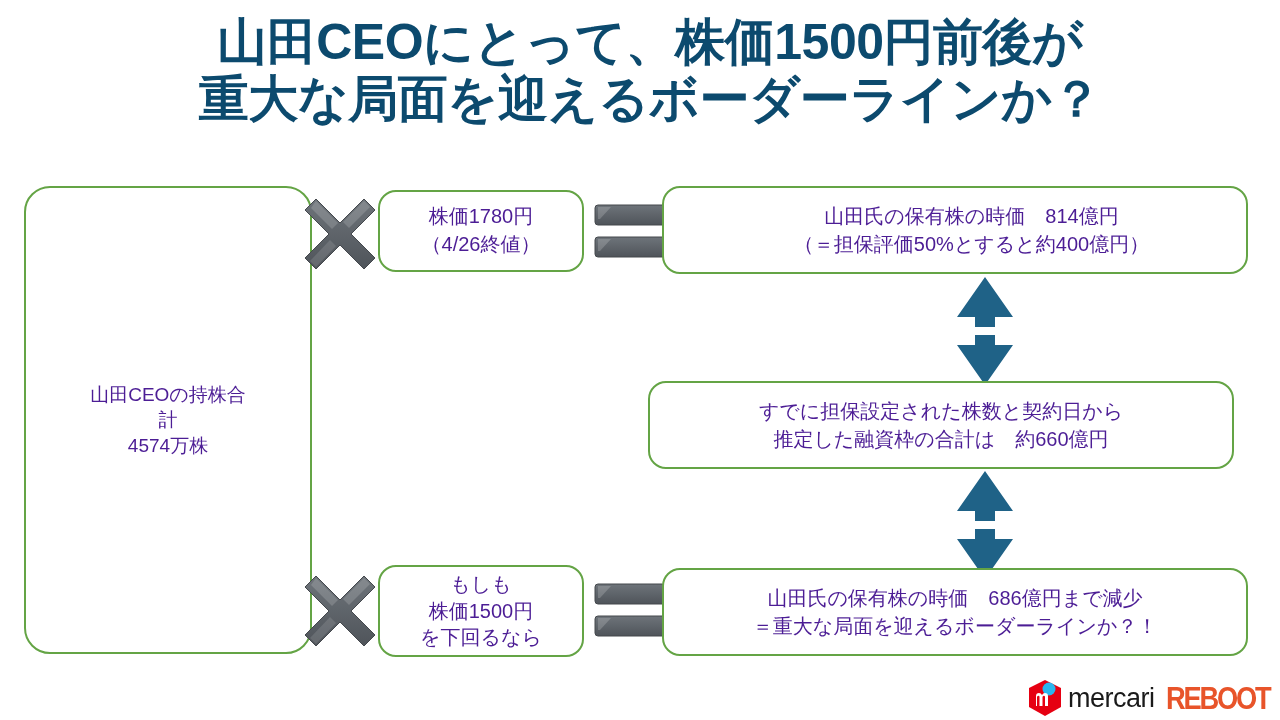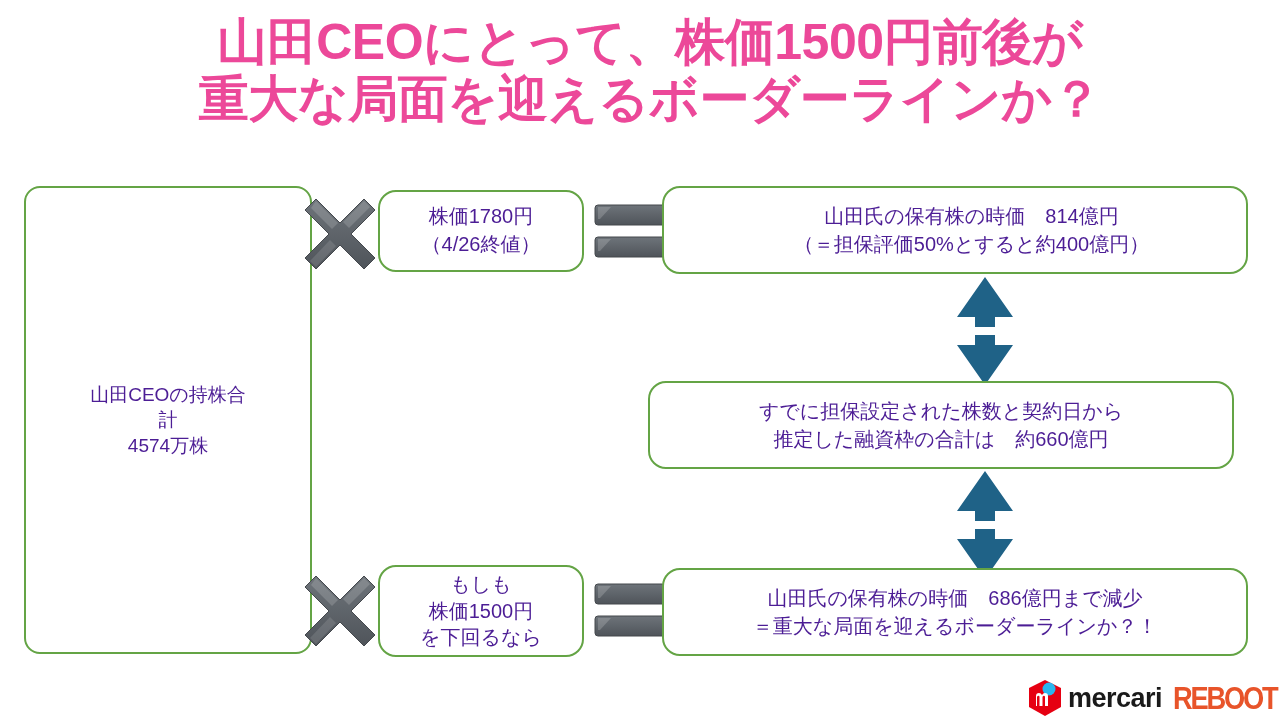--- a/index.html
+++ b/index.html
@@ -16,41 +16,41 @@
 
   
   .title{
     position:absolute;
     left:60px; top:14px; width:1180px;
     text-align:center;
     font-size:50px;
     line-height:1.14;
     font-weight:700;
     letter-spacing:-0.5px;
-    color:#ec4899;
+    color:#0c4a6e;
     white-space:pre-line;
   }
 
   
   .box{
     position:absolute;
     box-sizing:border-box;
     background:#ffffff;
     border:2px solid #64A445;
     border-radius:18px;
     display:flex;
     align-items:center;
     justify-content:center;
     text-align:center;
     white-space:pre-line;
     color:#4c1d95;
   }
   .box .txt{width:100%;padding:0 6px;}
 
-  #box-holdings{ left:24px;  top:186px;  width:288px; height:468px; border-radius:16px; font-size:19px; line-height:1.35;}
+  #box-holdings{ left:24px;  top:186px;  width:288px; height:468px; border-radius:26px; font-size:19px; line-height:1.35;}
   #box-price-now{ left:378px; top:190px; width:206px; height:82px;  font-size:20px; line-height:1.38;}
   #box-value-now{ left:662px; top:186px; width:586px; height:88px;  font-size:20px; line-height:1.42;padding-left:33px;}
   #box-loan{      left:648px; top:381px; width:586px; height:88px;  font-size:20px; line-height:1.42;}
   #box-price-if{  left:378px; top:565px; width:206px; height:92px;  font-size:20px; line-height:1.32;text-align:center;}
   #box-value-if{  left:662px; top:568px; width:586px; height:88px;  font-size:20px; line-height:1.42;}
 
   
   .x-mark{position:absolute;width:76px;height:76px;}
   #x-top{ left:302px; top:196px;}
   #x-bot{ left:302px; top:573px;}
@@ -68,21 +68,21 @@
   
   #logo{
     position:absolute;
     left:1028px; top:679px;
     height:38px;
     display:flex;align-items:center;
   }
   #logo .mark{width:34px;height:36px;flex:0 0 auto;}
   #logo .wordmark{
     font-size:27px;
-    font-weight:700;
+    font-weight:400;
     color:#1A1A1A;
     letter-spacing:-0.5px;
     margin-left:6px;
     line-height:1;
   }
   #logo .reboot{
     font-size:31px;
     font-weight:900;
     color:#E8542A;
     letter-spacing:-2.5px;

